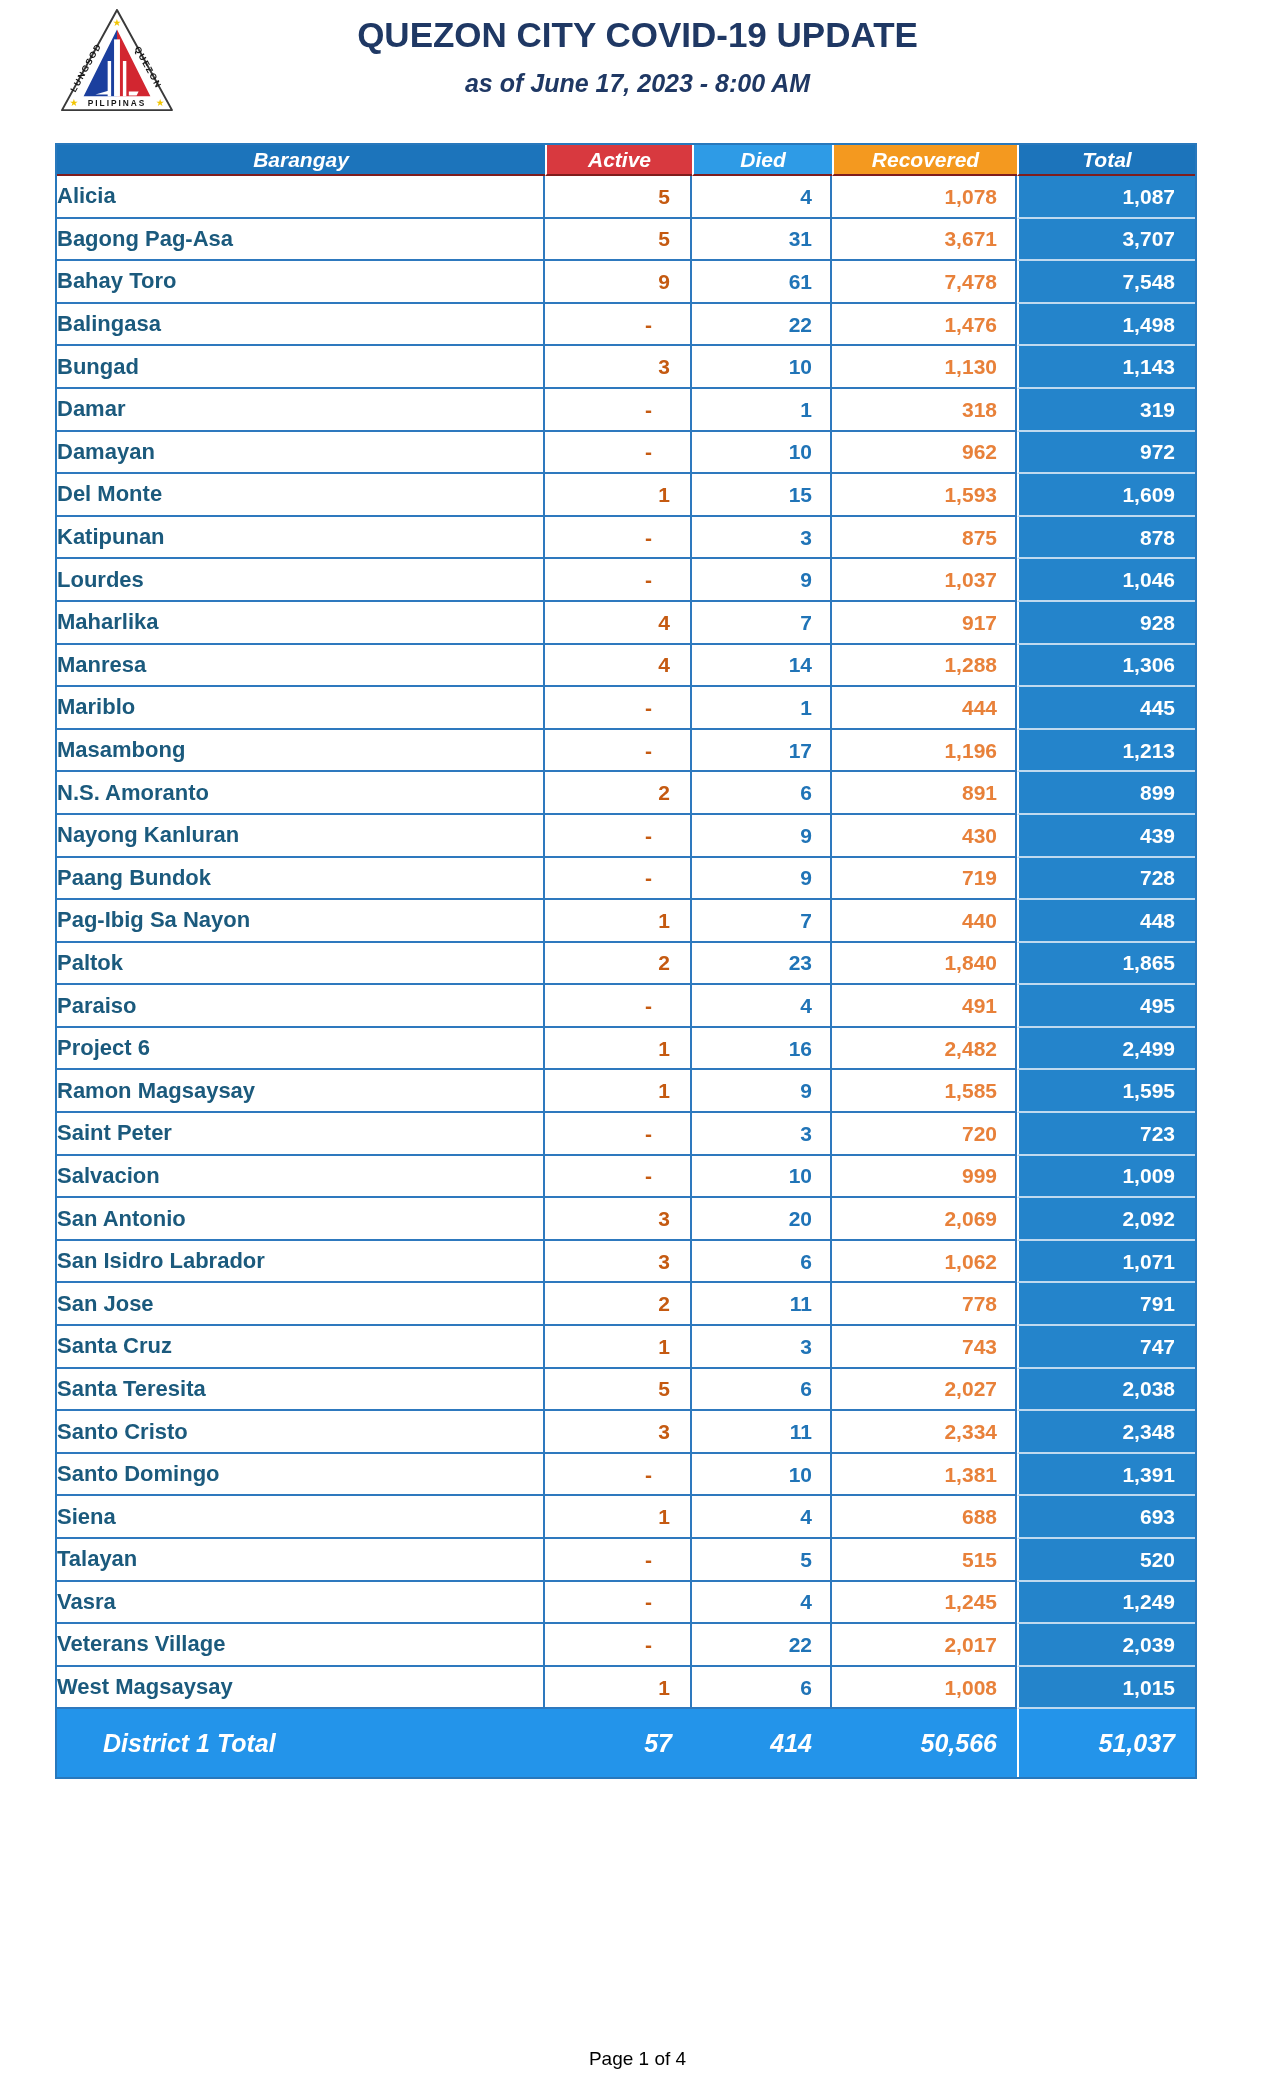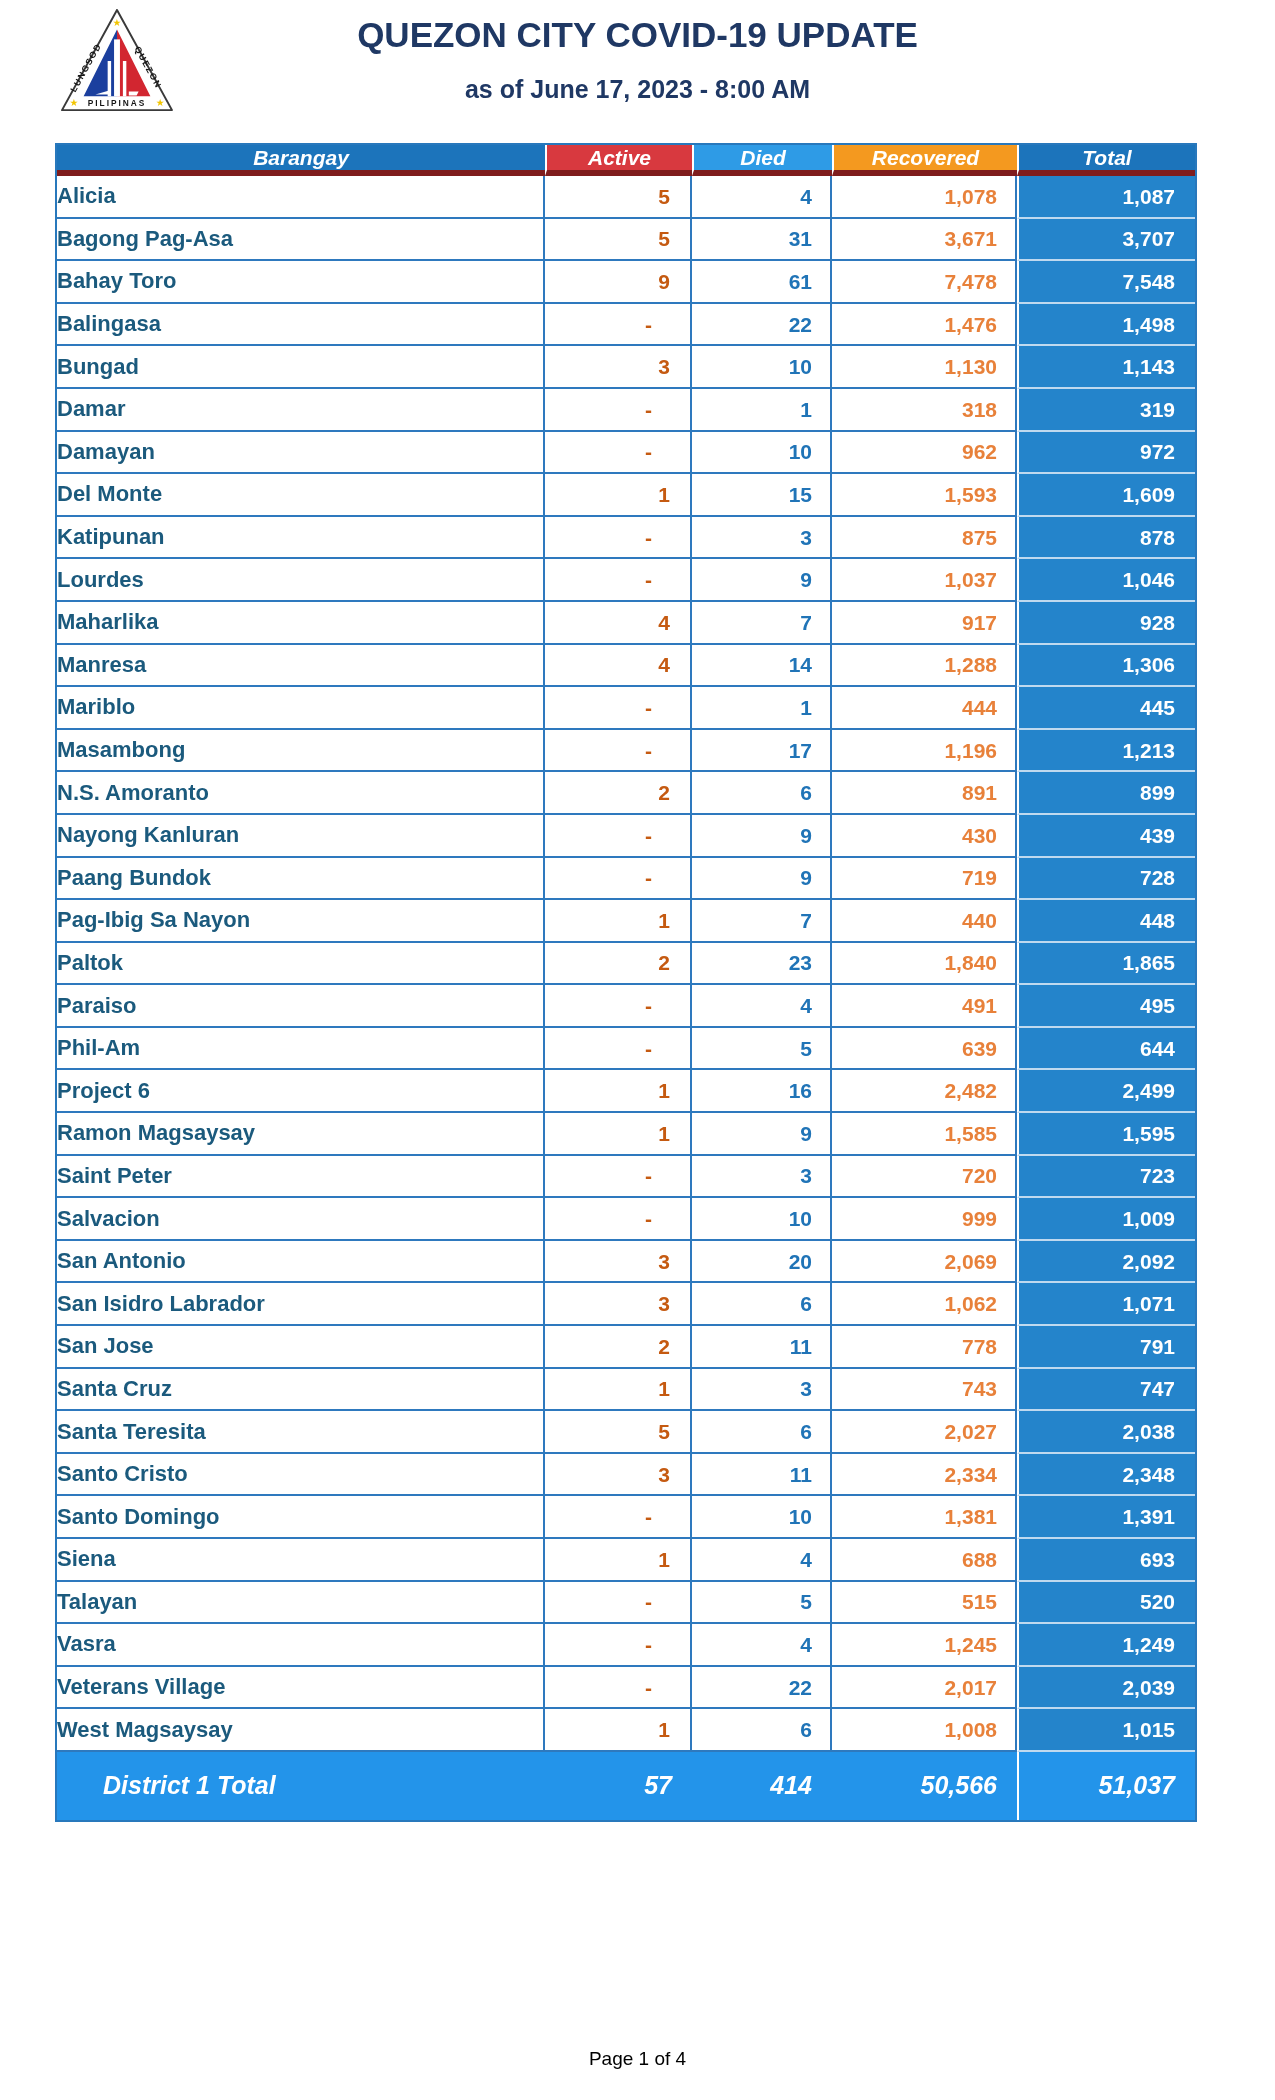--- a/index.html
+++ b/index.html
@@ -4,35 +4,35 @@
 <style>
   html,body{margin:0;padding:0;background:#ffffff;}
   .page{
     position:relative;width:1275px;height:2100px;background:#ffffff;overflow:hidden;
     font-family:"Liberation Sans",sans-serif;
   }
   
   .logo{position:absolute;left:58px;top:6px;width:118px;height:110px;}
   .title-block{position:absolute;left:0;top:16px;width:100%;text-align:center;}
   .main-title{font-size:35px;font-weight:bold;color:#1F3864;letter-spacing:0px;line-height:1.1;}
-  .sub-title{font-size:25px;font-weight:bold;color:#1F3864;margin-top:21px;line-height:1.1;}
+  .sub-title{font-size:25px;font-weight:bold;color:#1F3864;margin-top:15px;line-height:1.1;font-style:italic;}
   
   .table-wrap{
     position:absolute;left:55px;top:143px;width:1142px;
     border:2px solid #2878BC;box-sizing:border-box;background:#fff;
   }
   table.covid{width:100%;border-spacing:0;table-layout:fixed;}
   td,th{box-sizing:border-box;overflow:hidden;white-space:nowrap;}
   .banner{
     height:37px;background:#2394EA;color:#ffffff;font-size:23px;font-weight:bold;
     text-align:left;padding:0 0 0 10px;line-height:1;
   }
   th{
     height:31px;color:#ffffff;font-weight:bold;font-style:italic;font-size:21px;
-    padding:0;line-height:1;border-bottom:6px solid #7f1d1d;margin-top:21px;
+    padding:0;line-height:1;border-bottom:2px solid #7f1d1d;margin-top:21px;
   }
   th + th{border-left:2px solid #ffffff;}
   .h-brgy{background:#1C74BB;}
   .h-active{background:#D8393F;}
   .h-died{background:#2E9BE6;}
   .h-recovered{background:#F4991F;}
   .h-total{background:#1C74BB;}
   tbody td{
     height:42.6px;padding:0;line-height:1;background:#ffffff;
     border-bottom:2px solid #2E79BE;border-right:2px solid #2E79BE;
@@ -240,27 +240,20 @@
             <td class="c-total">1,865</td>
           </tr>
           <tr>
             <td class="c-brgy">Paraiso</td>
             <td class="c-active dash">-</td>
             <td class="c-died">4</td>
             <td class="c-recovered">491</td>
             <td class="c-total">495</td>
           </tr>
           <tr>
-            <td class="c-brgy">Phil-Am</td>
-            <td class="c-active dash">-</td>
-            <td class="c-died">5</td>
-            <td class="c-recovered">639</td>
-            <td class="c-total">644</td>
-          </tr>
-          <tr>
             <td class="c-brgy">Project 6</td>
             <td class="c-active">1</td>
             <td class="c-died">16</td>
             <td class="c-recovered">2,482</td>
             <td class="c-total">2,499</td>
           </tr>
           <tr>
             <td class="c-brgy">Ramon Magsaysay</td>
             <td class="c-active">1</td>
             <td class="c-died">9</td>

